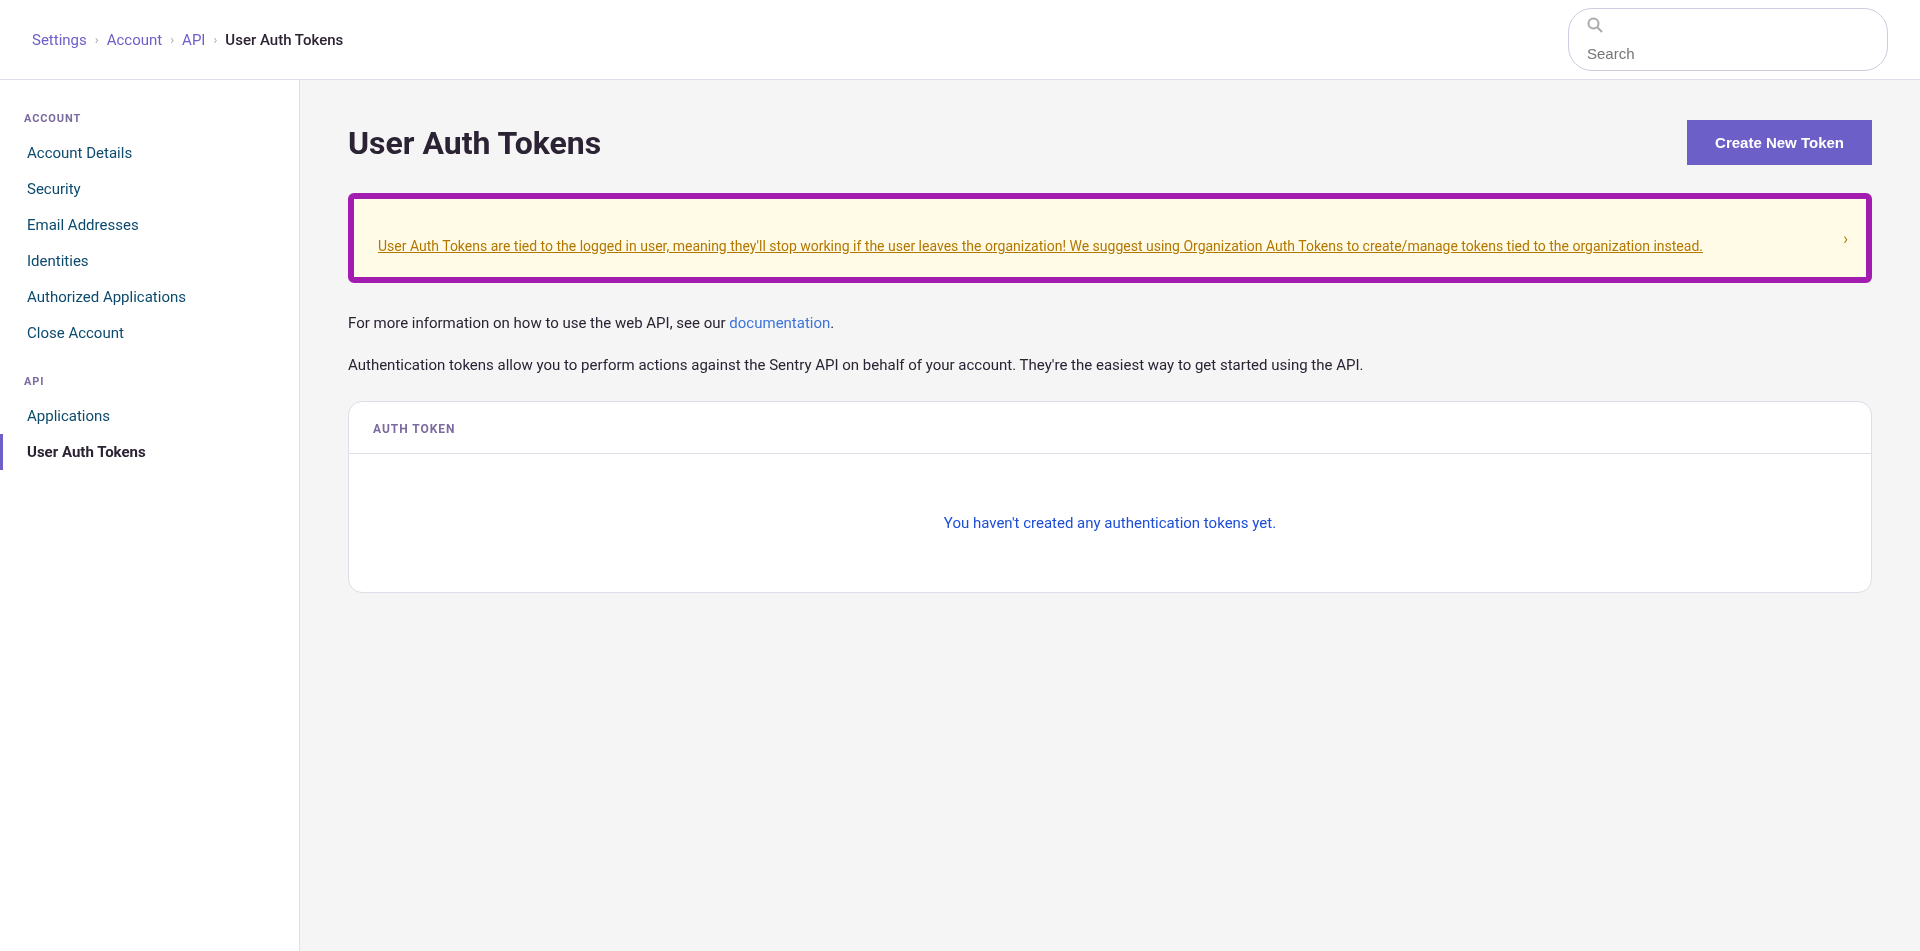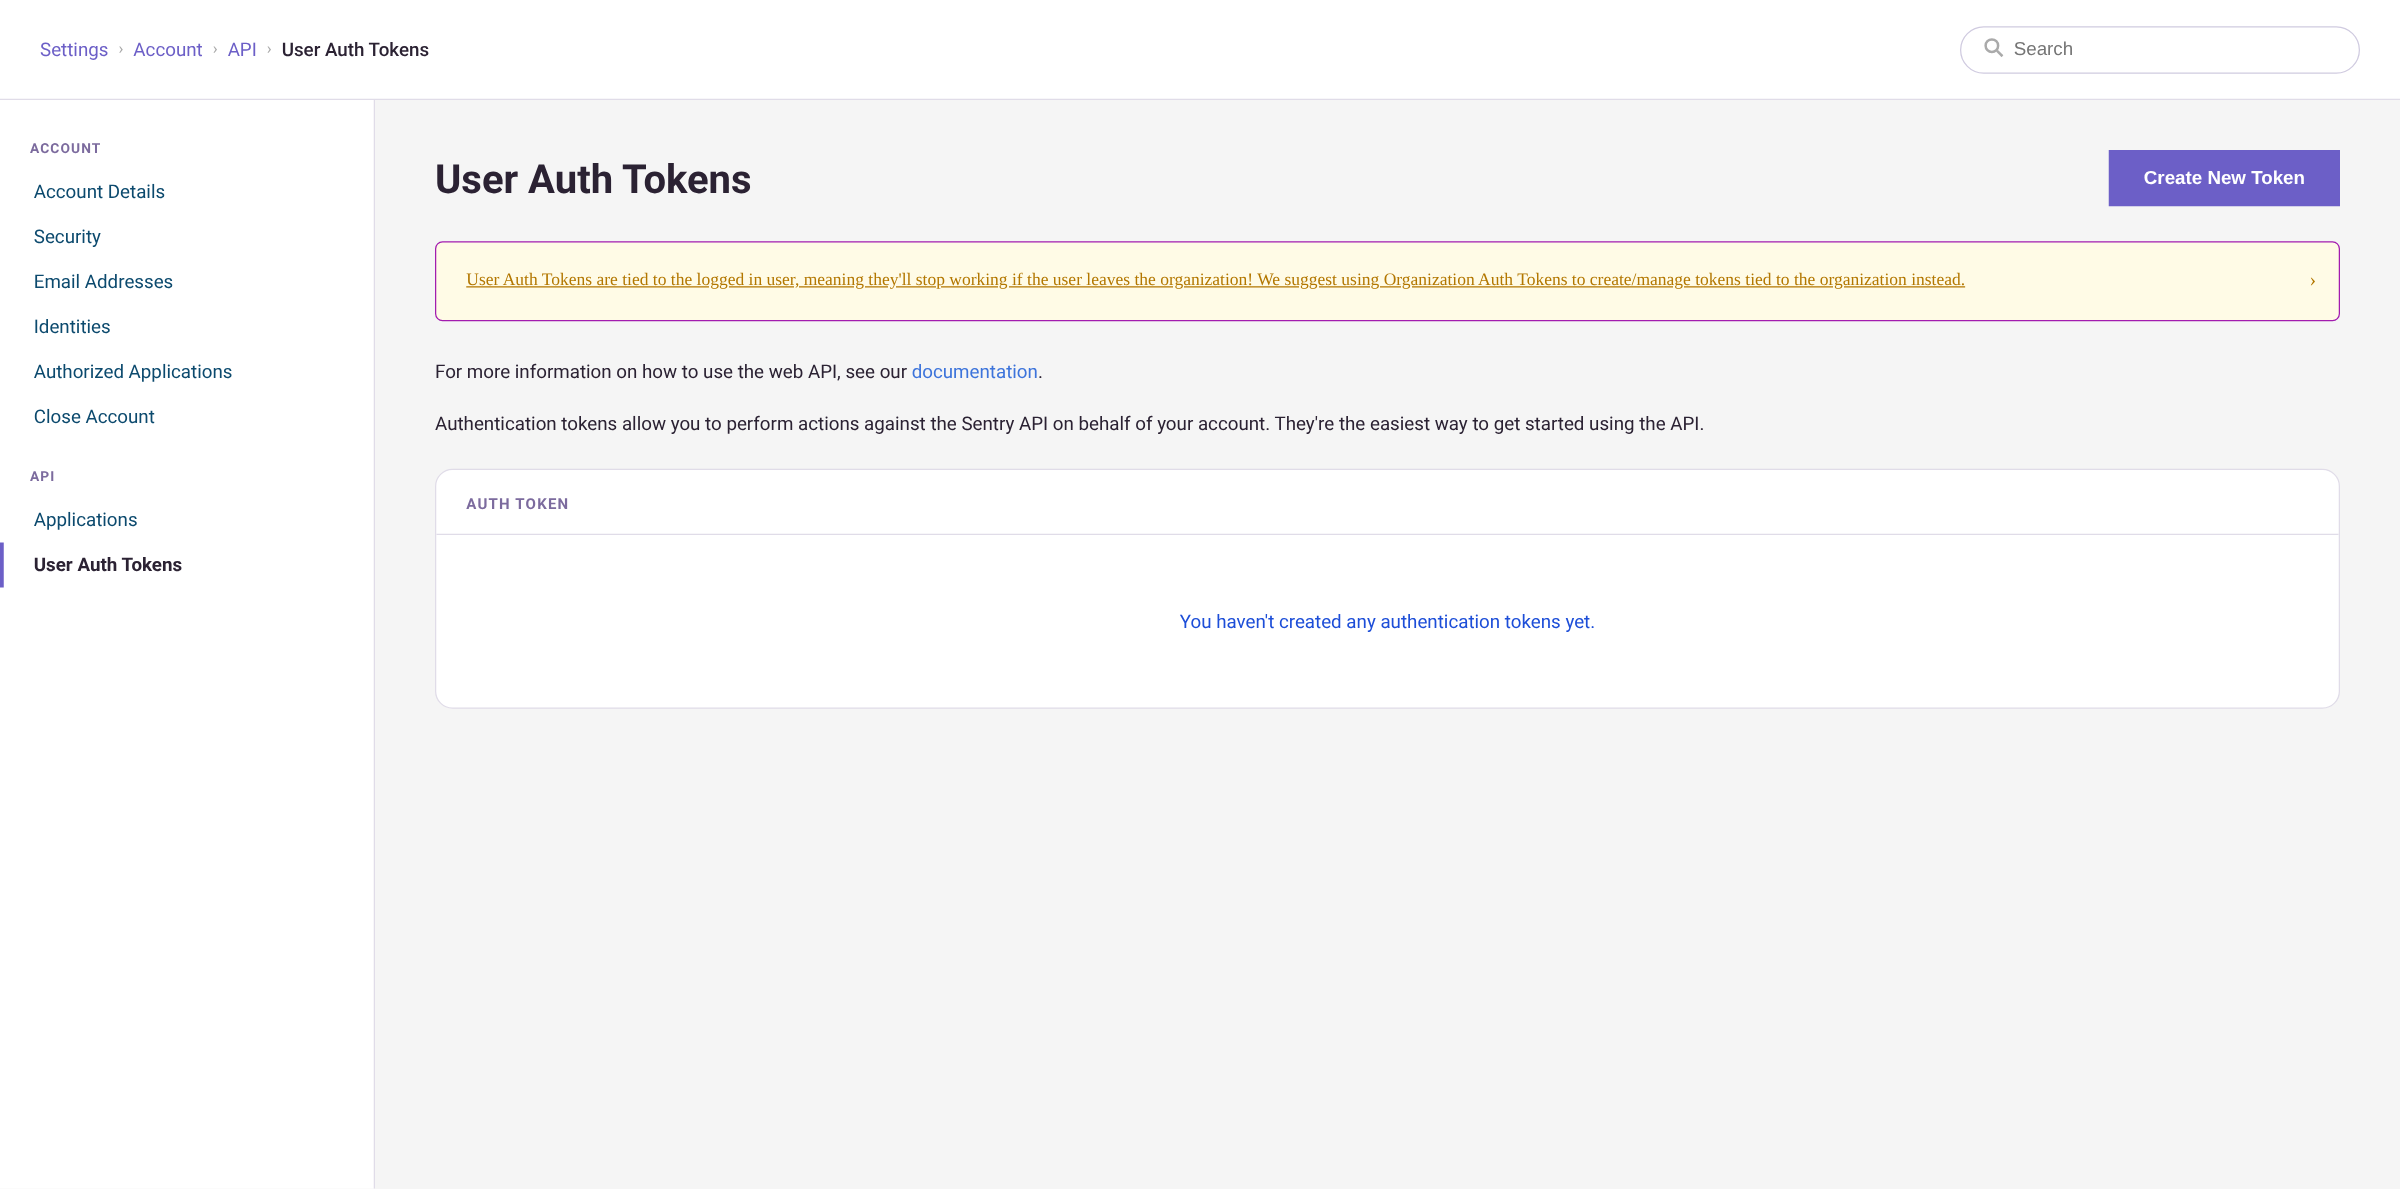--- a/index.html
+++ b/index.html
@@ -35,27 +35,28 @@
       color: #2b2233;
       font-weight: 500;
       cursor: default;
     }
     .breadcrumb-sep {
       color: #aaa;
       font-size: 13px;
     }
     .search-bar {
       display: flex;
-      align-items: center;
+      align-items: flex-start;
       border: 1px solid #d0cbe0;
       border-radius: 24px;
       padding: 8px 18px;
       background: #fff;
       width: 320px;
       gap: 8px;
+      flex-direction: column;
     }
     .search-icon-svg {
       color: #aaa;
       flex-shrink: 0;
     }
     .search-input {
       border: none;
       outline: none;
       font-size: 15px;
       color: #555;
@@ -129,28 +130,27 @@
       border-radius: 0;
       padding: 14px 28px;
       font-size: 15px;
       font-weight: 600;
       cursor: pointer;
       white-space: nowrap;
     }
 
     
     .warning-box {
-      border: 1px solid #a21caf;
+      border: 6px solid #a21caf;
       border-radius: 6px;
       background: #fffbe6;
-      padding: 20px 48px 20px 24px;
+      padding: 36px 48px 20px 24px;
       margin-bottom: 28px;
       position: relative;
       cursor: pointer;
-      font-family: Liberation Serif, serif;
     }
     .warning-text {
       font-size: 14px;
       color: #b37700;
       text-decoration: underline;
       line-height: 1.6;
     }
     .warning-chevron {
       position: absolute;
       right: 18px;

